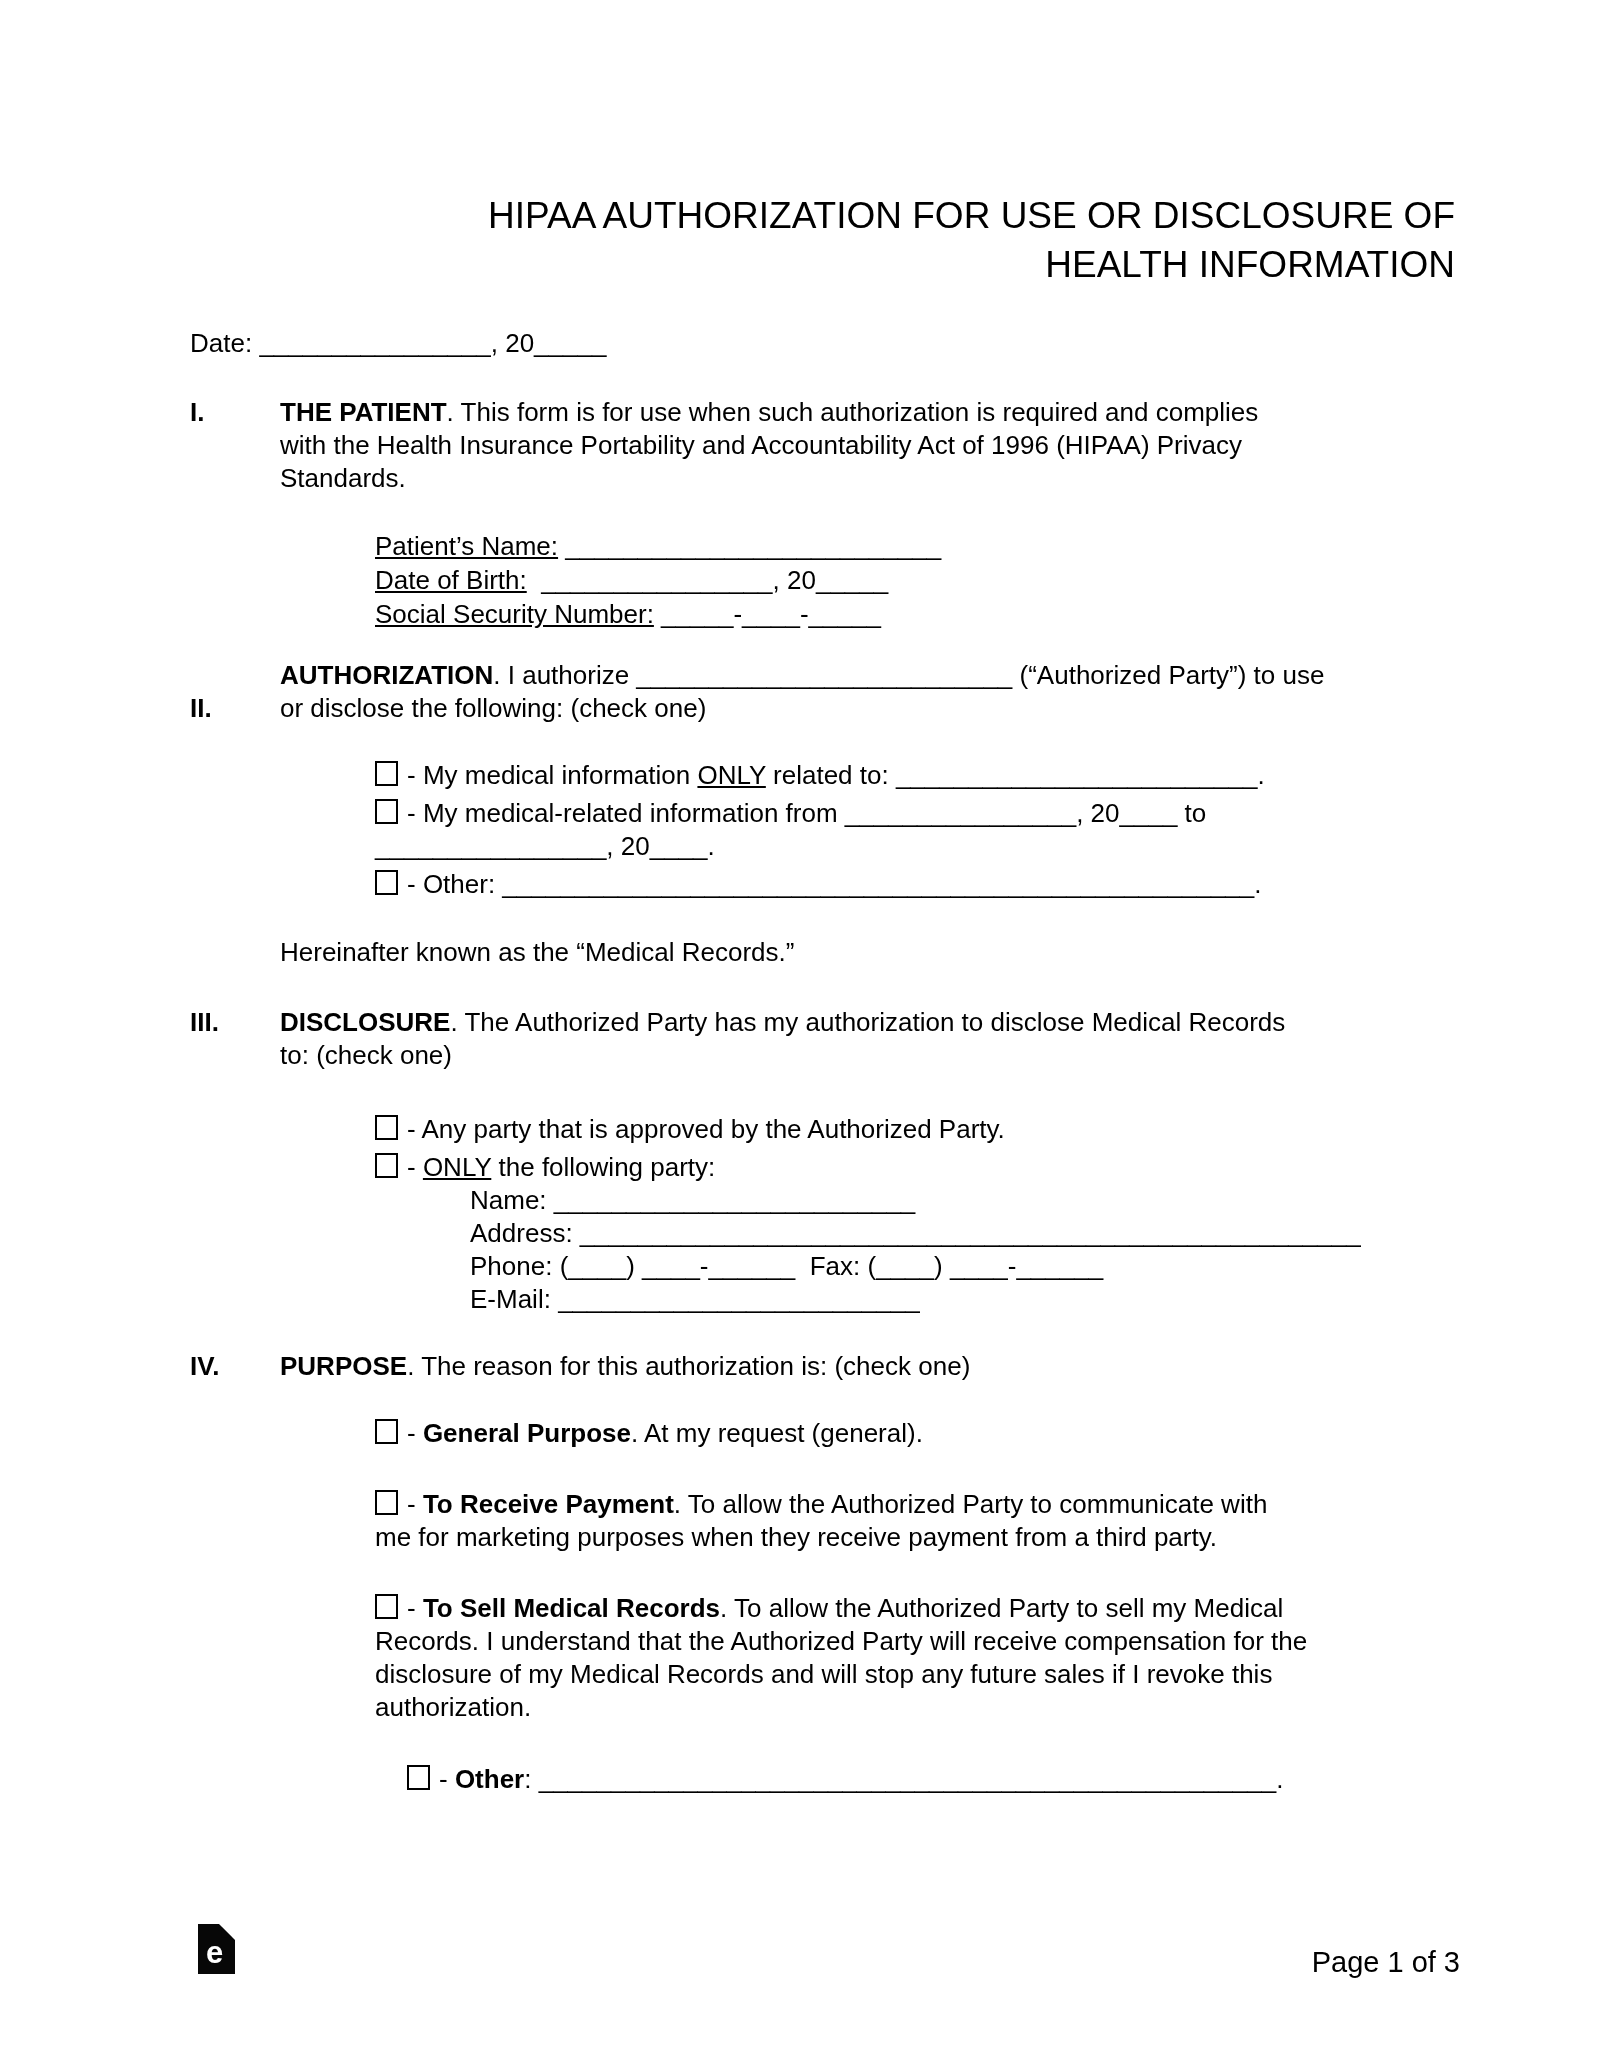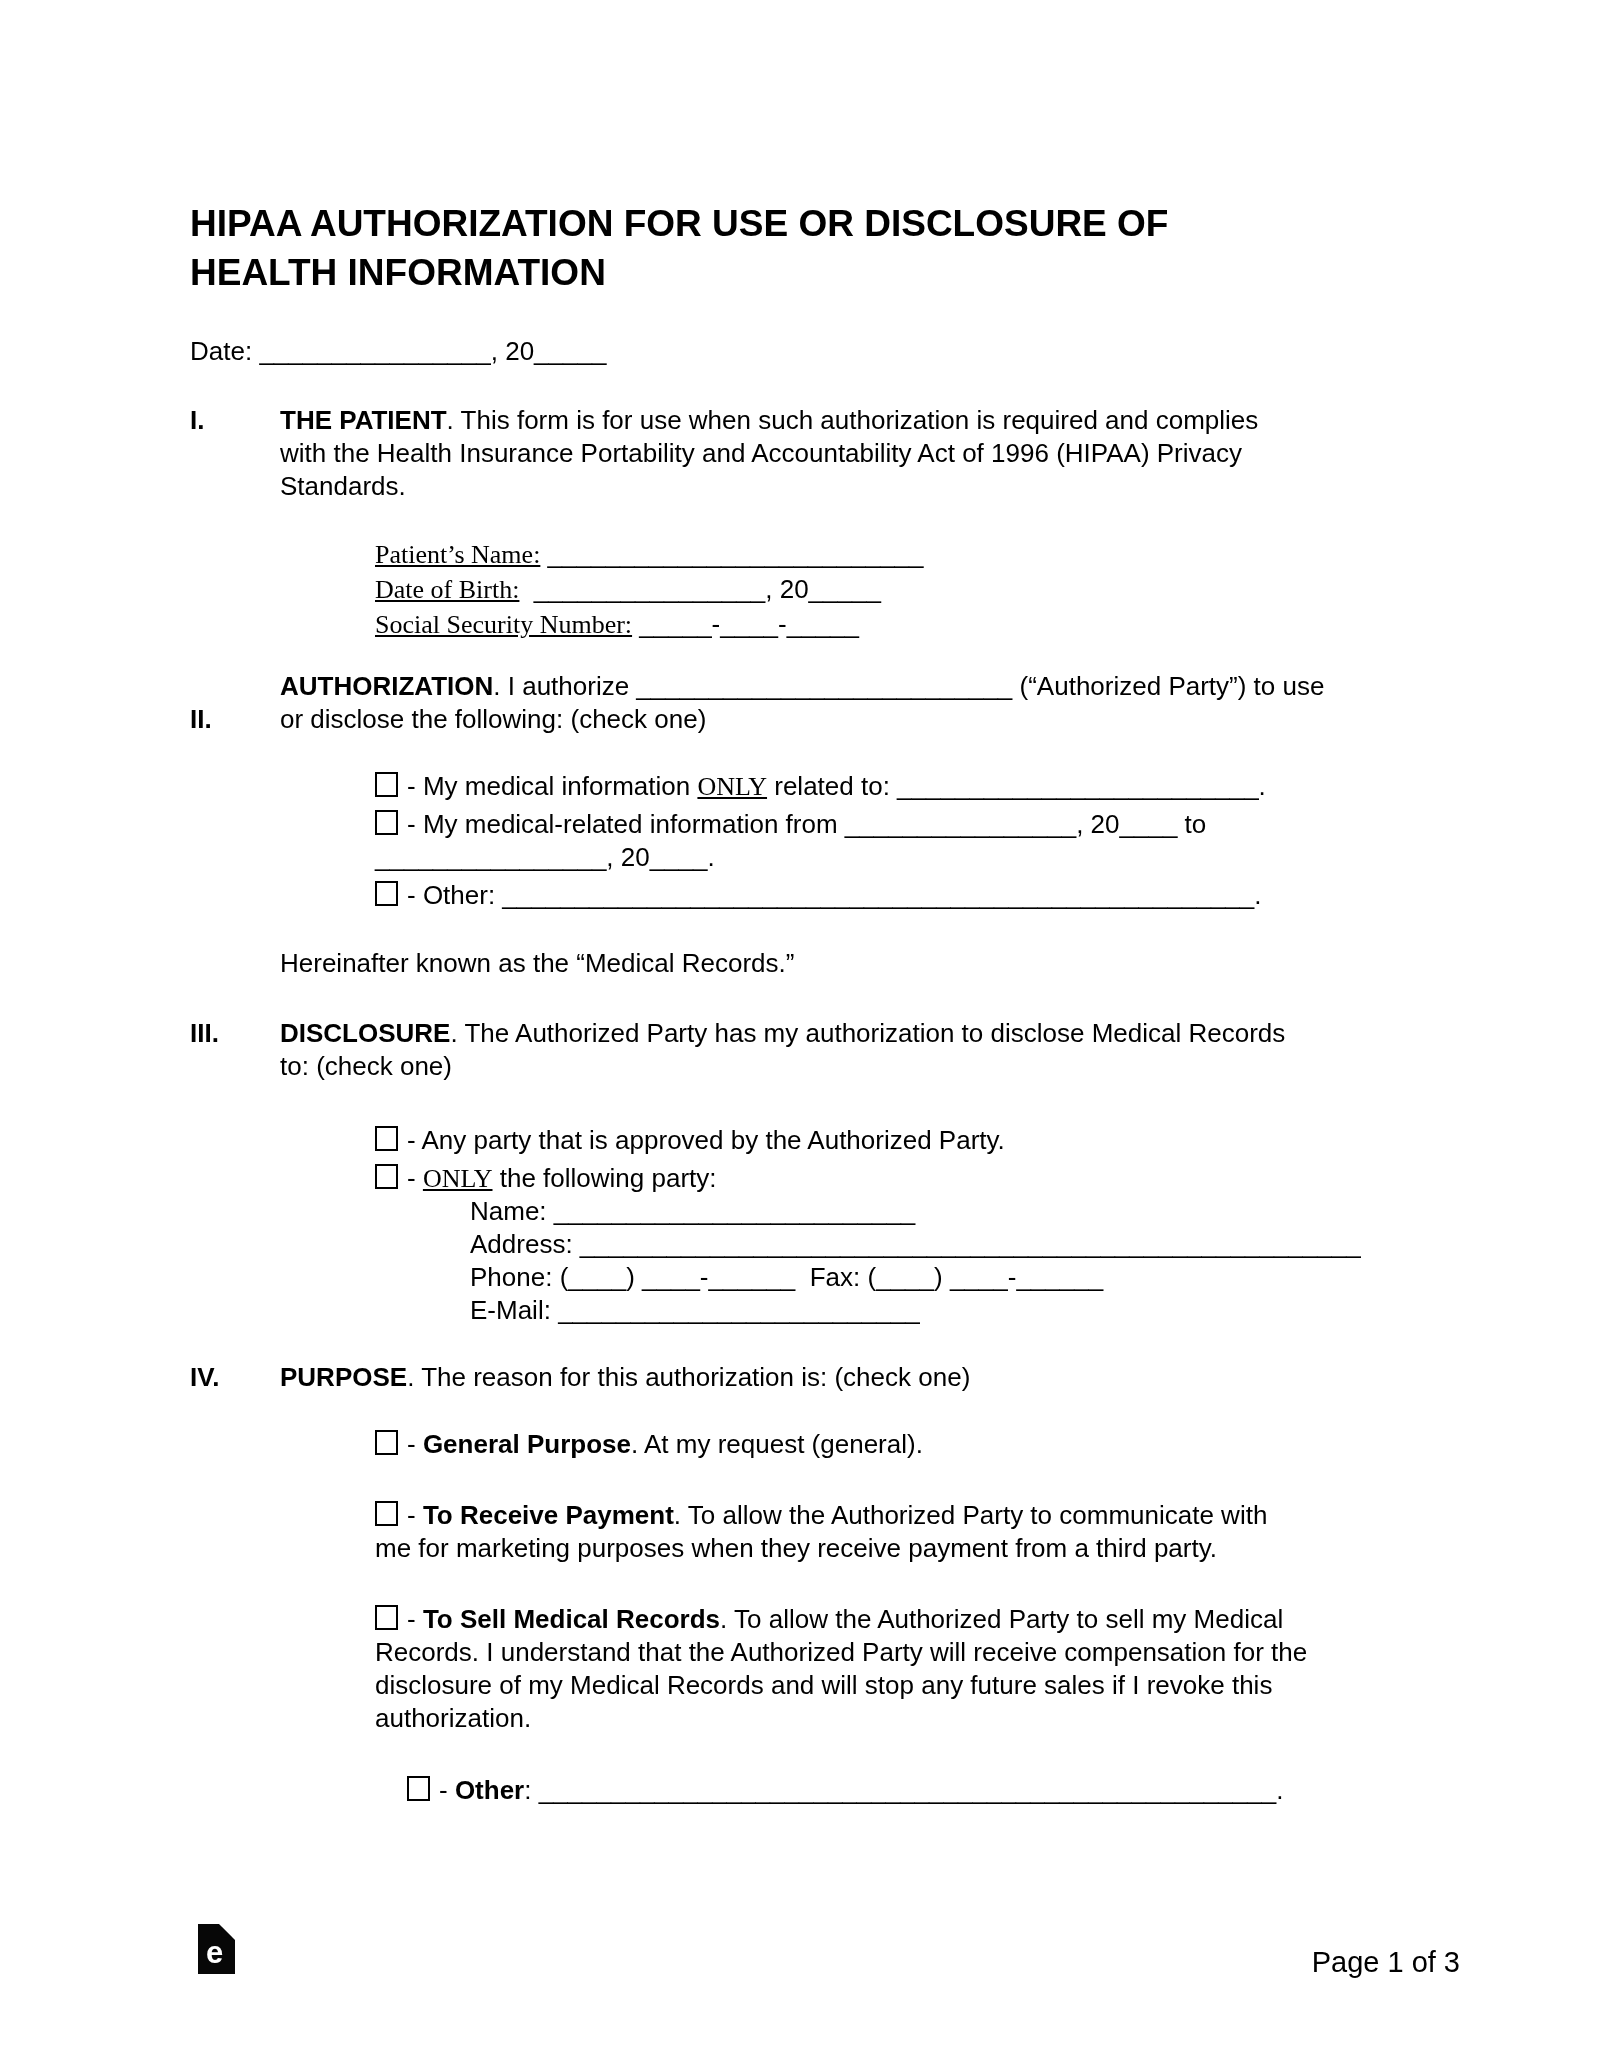--- a/index.html
+++ b/index.html
@@ -11,28 +11,28 @@
     color: #000000;
     font-family: "Liberation Sans", "DejaVu Sans", sans-serif;
     font-size: 26px;
     line-height: 33px;
     box-sizing: border-box;
     padding: 183px 145px 0 190px;
     overflow: hidden;
   }
   .t { white-space: pre-wrap; }
   .b { font-weight: 700; }
-  .u { text-decoration: underline; font-family: Liberation Serif, serif; }
+  .u { text-decoration: underline; }
   .title {
     font-size: 37px;
-    font-weight: 700;
+    font-weight: 400;
     line-height: 49px;
-    text-align: left;
+    text-align: right;
     white-space: pre-line;
-    margin: 16px 0 0 0;
+    margin: 8px 0 0 0;
   }
   .dateline { margin-top: 38px; }
   .sec { display: flex; }
   .sec .num { width: 90px; flex: none; font-weight: 700; }
   .sec .secbody { flex: 1; }
   .m-sec1 { margin-top: 36px; }
   .fields { margin-top: 34px; }
   .fields .line { line-height: 34px; }
   .indent1 { margin-left: 185px; }
   .m-sec2 { margin-top: 28px; align-items: flex-end; }

